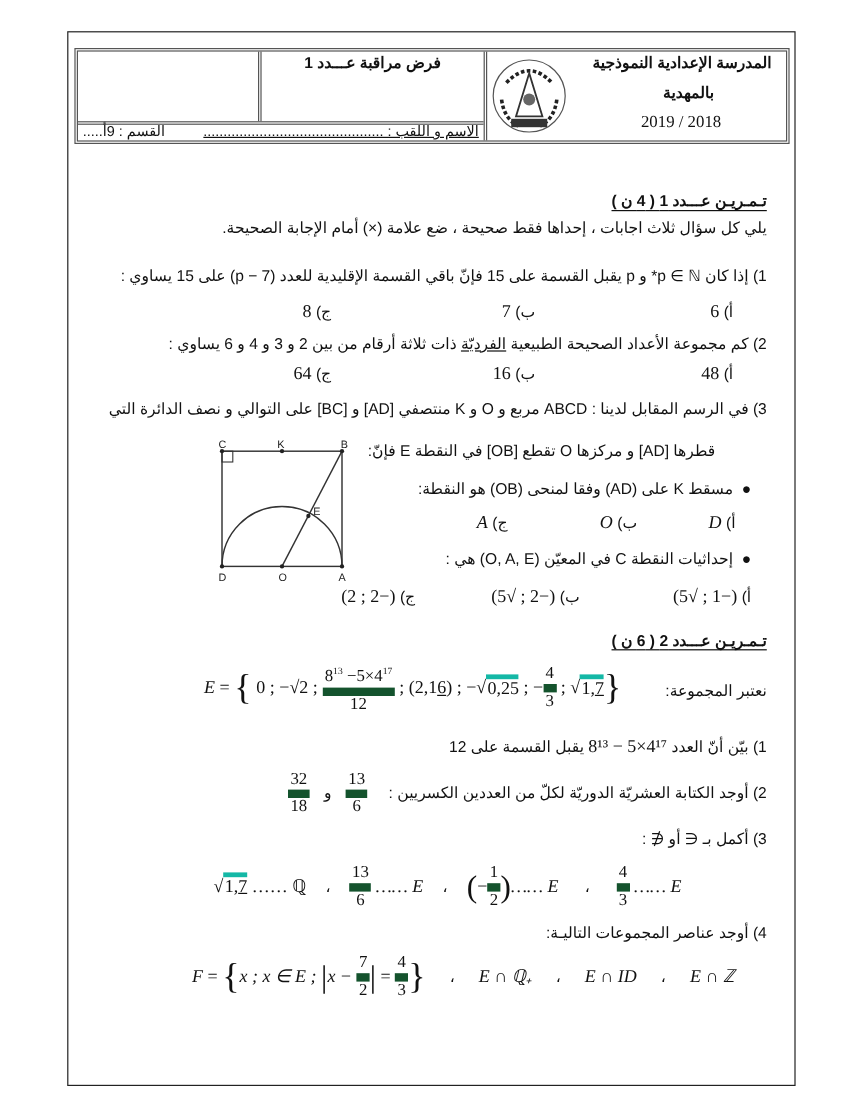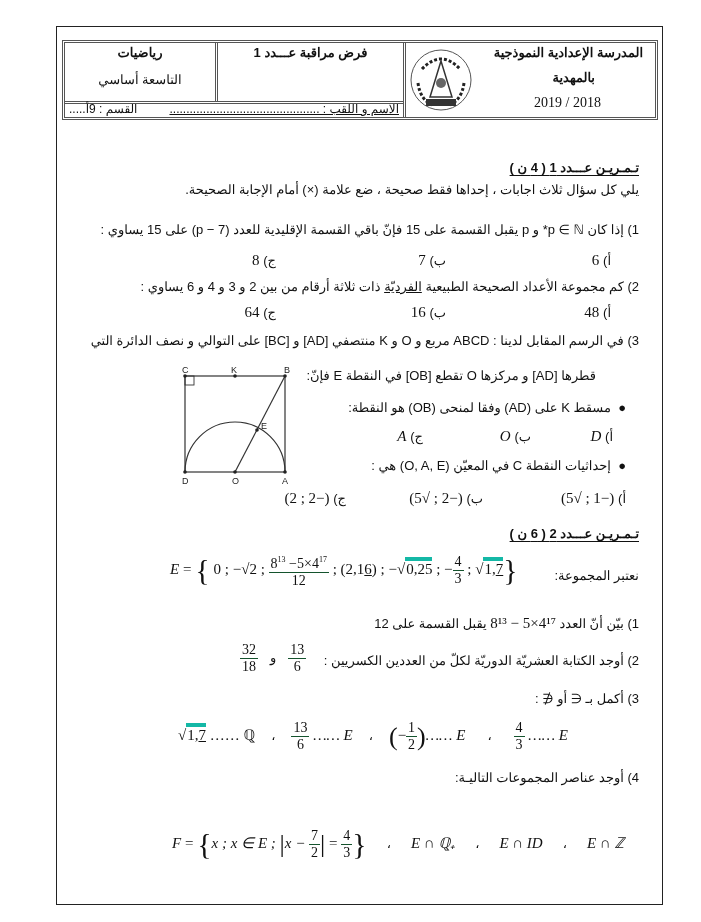--- a/index.html
+++ b/index.html
@@ -21,21 +21,21 @@
   .logo { position:absolute; left:2px; top:4px; width:66px; height:66px; }
   .abs { position:absolute; white-space:nowrap; }
   .rtl { direction:rtl; text-align:right; }
   .ar { font-family:"Liberation Sans", sans-serif; font-size:13px; }
   .m { font-family:"Liberation Serif", serif; font-style:italic; font-size:15px; }
   .mn { font-family:"Liberation Serif", serif; font-size:15px; }
   .title-ex { font-family:"Liberation Sans", sans-serif; font-weight:bold; font-size:13px;
               text-decoration:underline; text-underline-offset:3px; }
   .frac { display:inline-flex; flex-direction:column; align-items:center; vertical-align:middle;
           font-family:"Liberation Serif", serif; font-size:14px; line-height:16px; }
-  .frac .n { border-bottom:1px solid #14532d; padding:0 2px; }
+  .frac .n { border-bottom:7px solid #14532d; padding:0 2px; }
   .big { font-size:30px; font-family:"Liberation Serif", serif; font-weight:200; vertical-align:middle; }
   .ul { text-decoration:underline; }
   .sqrt { border-top:4px solid #14b8a6; padding-left:1px;text-align:right; }
 </style>
 </head>
 <body>
 
 <div class="page-border"></div>
 
 <div class="hdr">
@@ -48,24 +48,20 @@
       <path d="M33 14 L22 50 L44 50 Z" fill="none" stroke="#333" stroke-width="1.5"></path>
       <circle cx="33" cy="36" r="5" fill="#666"></circle>
       <rect x="18" y="52" width="30" height="7" fill="#333"></rect>
     </svg>
     <div class="abs txt bold" style="right:12px; top:2px;">المدرسة الإعدادية النموذجية</div>
     <div class="abs txt bold" style="right:60px; top:27px;">بالمهدية</div>
     <div class="abs num" style="right:54px; top:52px;">2019 / 2018</div>
   </div>
   <div class="cell c-exam">
     <div class="txt bold" style="margin-top:2px;">فرض مراقبة عـــدد 1</div>
-  </div>
-  <div class="cell c-subject">
-    <div class="txt bold" style="margin-top:2px;">رياضيات</div>
-    <div class="txt" style="margin-top:12px;">التاسعة أساسي</div>
   </div>
   <div class="cell c-name">
     <div class="abs ar rtl" style="right:4px; top:-2px; font-size:12px;text-decoration:underline;">الاسم و اللقب : .............................................</div>
     <div class="abs ar rtl" style="left:4px; top:-2px; font-size:12px;">القسم : 9أ.....</div>
   </div>
 </div>
 
 <div class="abs rtl title-ex" style="right:62px; top:160px;margin-left:47px;">تـمـريـن عـــدد 1 ( 4 ن )</div>
 <div class="abs rtl ar" style="right:62px; top:182px;">يلي كل سؤال ثلاث اجابات ، إحداها فقط صحيحة ، ضع علامة (×) أمام الإجابة الصحيحة.</div>
 
@@ -171,21 +167,21 @@
     </span><span class="big" style="font-size:26px">)</span><span class="m"><span>……</span> E</span>
   <span class="ar" style="margin:0 18px;">،</span>
   <span class="frac">
       <span class="n">4</span>
       <span>3</span>
     </span><span class="m"> <span>……</span> E</span>
 </div>
 
 <div class="abs rtl ar" style="right:62px; top:770px;">4) أوجد عناصر المجموعات التاليـة:</div>
 
-<div class="abs" style="left:172px; top:795px; direction:ltr;margin-top:32px;">
+<div class="abs" style="left:160px; top:795px; direction:ltr;">
   <span class="m">F</span><span class="mn"> = </span><span class="big">{</span><span class="m">x ; x ∈ E ; </span><span class="big" style="font-size:26px">|</span><span class="m">x − </span><span class="frac">
       <span class="n">7</span>
       <span>2</span>
     </span><span class="big" style="font-size:26px">|</span><span class="mn"> = </span><span class="frac">
       <span class="n">4</span>
       <span>3</span>
     </span><span class="big">}</span>
   <span class="ar" style="margin:0 16px;">،</span>
   <span class="m">E ∩ ℚ₊</span>
   <span class="ar" style="margin:0 16px;">،</span>

